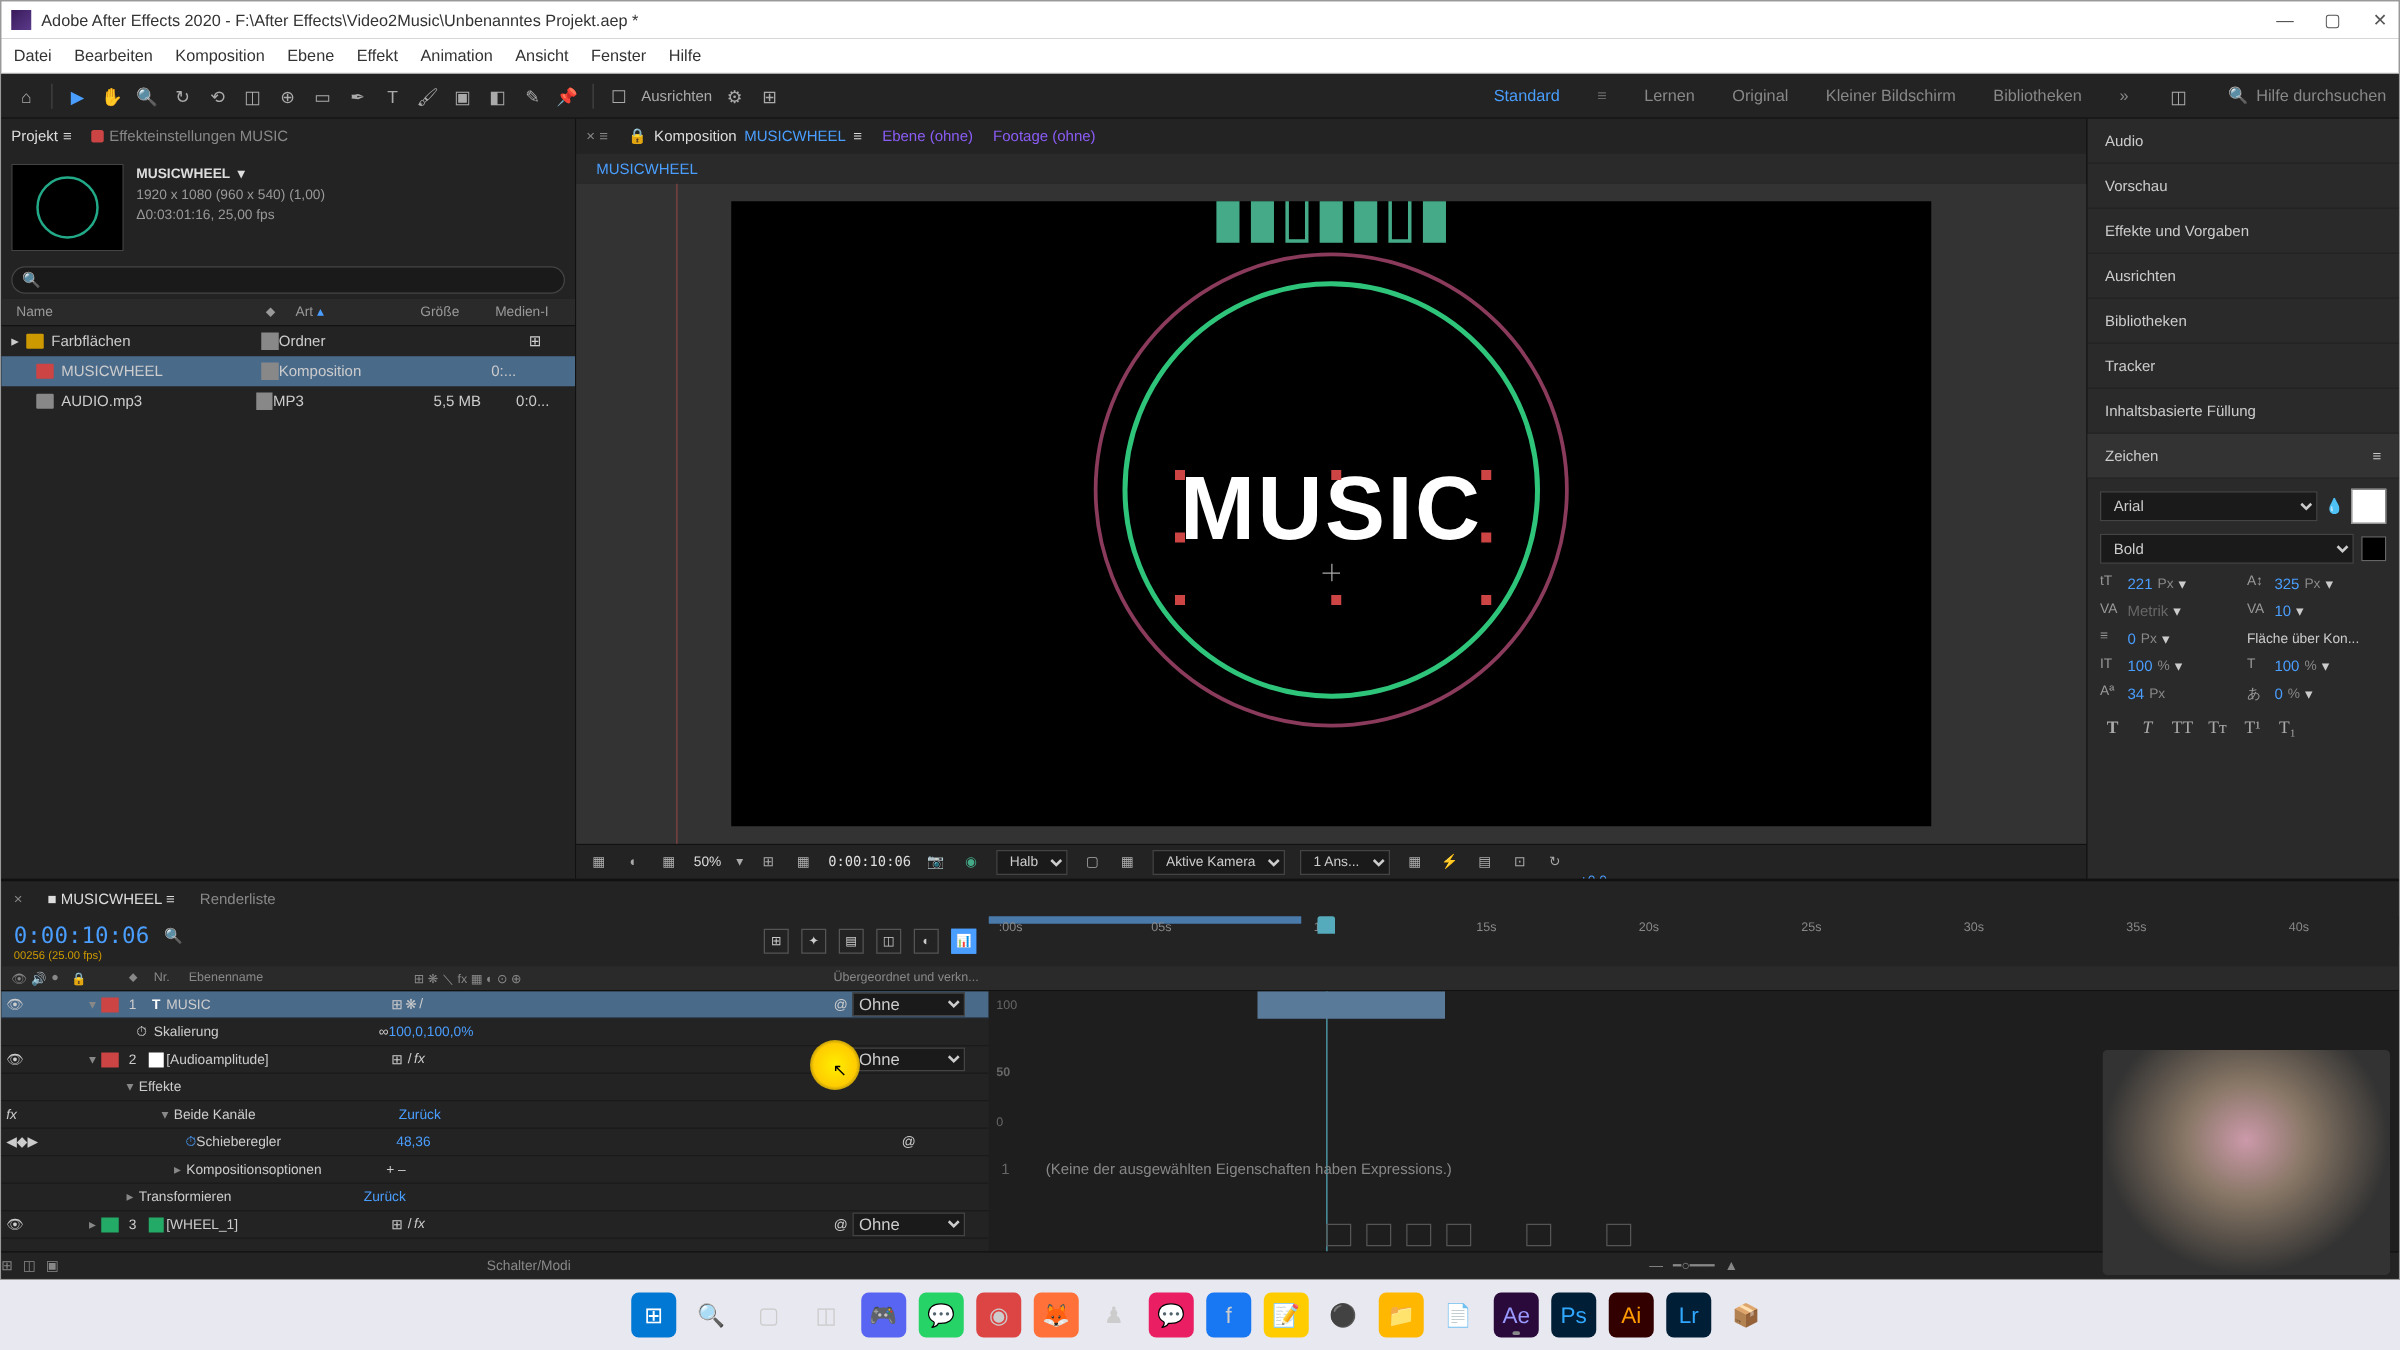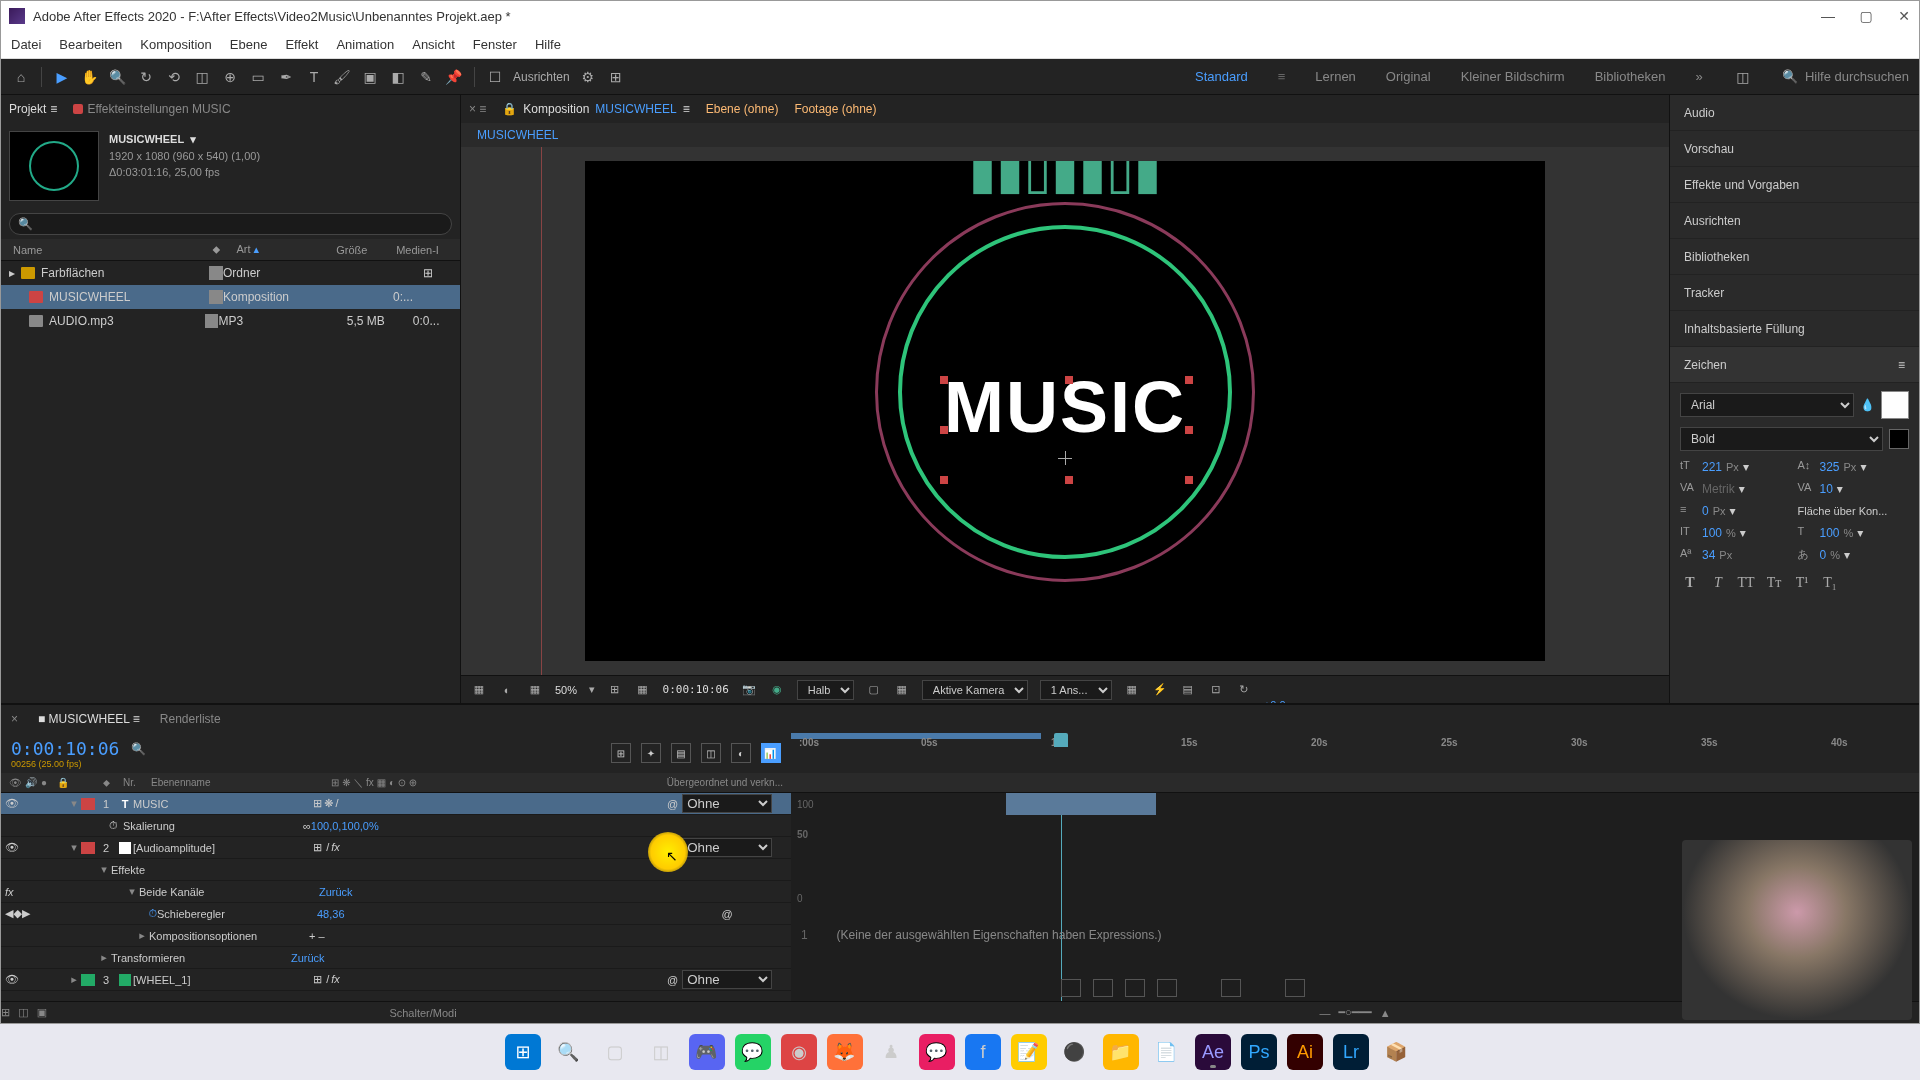--- a/index.html
+++ b/index.html
@@ -42,21 +42,21 @@
 .folder-icon { background: #c90; border-radius: 1px; }
 .comp-icon { background: #c44; border-radius: 1px; }
 .file-icon { background: #888; border-radius: 1px; }
 .prow-swatch { width: 14px; height: 14px; background: #888; }
 .prow-type { width: 100px; }
 .prow-size { width: 70px; text-align: right; }
 .proj-footer { height: 30px; display: flex; align-items: center; padding: 0 8px; gap: 10px; border-top: 1px solid #111; color: #888; font-size: 11px; }
 .proj-footer .ficon { width: 16px; height: 16px; border: 1px solid #666; }
 .center-panel { flex: 1; display: flex; flex-direction: column; background: #232323; }
 .comp-tabs { height: 28px; display: flex; align-items: center; padding: 0 8px; gap: 16px; font-size: 12px; }
-.comp-tab { color: #fdba74; display: flex; align-items: center; gap: 6px; }
+.comp-tab { color: #8b5cf6; display: flex; align-items: center; gap: 6px; }
 .comp-tab.active { color: #ddd; }
 .comp-tab .name { color: #4a9eff; }
 .breadcrumb { height: 24px; display: flex; align-items: center; padding: 0 16px; font-size: 12px; color: #4a9eff; background: #2a2a2a; }
 .viewport { flex: 1; background: #333; display: flex; align-items: center; justify-content: center; position: relative; }
 .canvas { width: 960px; height: 500px; background: #000; position: relative; overflow: hidden; }
 .music-visual { position: absolute; top: 50%; left: 50%; transform: translate(-50%, -55%); }
 .circle-outer { width: 380px; height: 380px; border-radius: 50%; border: 3px solid #8a3a5a; position: relative; }
 .circle-inner { position: absolute; inset: 20px; border-radius: 50%; border: 4px solid #2ec47a; }
 .music-text { position: absolute; top: 50%; left: 50%; transform: translate(-50%, -55%); font-size: 72px; font-weight: 900; color: #fff; letter-spacing: 2px; font-family: Arial Black, sans-serif; }
 .spikes { position: absolute; top: -60px; left: 50%; transform: translateX(-50%); font-size: 50px; color: #4a8; }
@@ -94,21 +94,21 @@
 .tl-header { height: 40px; display: flex; align-items: center; }
 .tl-left { width: 790px; display: flex; align-items: center; padding: 0 10px; gap: 12px; }
 .timecode { font-family: monospace; font-size: 18px; color: #4a9eff; }
 .tc-sub { font-size: 9px; color: #c90; }
 .tl-search { width: 22px; height: 22px; }
 .tl-icons { margin-left: auto; display: flex; gap: 10px; }
 .tl-icon { width: 20px; height: 20px; border: 1px solid #555; display: flex; align-items: center; justify-content: center; font-size: 10px; }
 .tl-icon.active { background: #4a9eff; border-color: #4a9eff; color: #fff; }
 .tl-right { flex: 1; position: relative; height: 100%; }
 .ruler { height: 24px; position: relative; background: #232323; }
-.ruler-tick { position: absolute; top: 4px; font-size: 10px; color: #888; font-weight: bold; }
+.ruler-tick { position: absolute; top: 4px; font-size: 10px; color: #888; }
 .work-area { position: absolute; top: 0; height: 6px; background: #4a7aaa; }
 .playhead-head { position: absolute; top: 0; width: 14px; height: 14px; background: #5ab; border-radius: 2px 2px 0 0; transform: translateX(-50%); }
 .playhead-line { position: absolute; top: 0; width: 1px; height: 300px; background: #5ab; }
 .tl-cols { height: 20px; background: #2a2a2a; display: flex; align-items: center; font-size: 10px; color: #888; border-bottom: 1px solid #111; }
 .tl-cols-left { width: 790px; display: flex; align-items: center; padding: 0 8px; }
 .tl-layers { flex: 1; display: flex; overflow: hidden; }
 .tl-layers-left { width: 790px; overflow-y: auto; }
 .layer-row { height: 22px; display: flex; align-items: center; padding: 0 4px; font-size: 11px; color: #ccc; border-bottom: 1px solid #1a1a1a; }
 .layer-row.selected { background: #4a6a8a; }
 .layer-row .eye { width: 14px; text-align: center; }
@@ -555,21 +555,21 @@
           <span class="parent" style="margin-left:auto;">
               <span>@</span>
               <select style="background:#1a1a1a;border:1px solid #444;color:#ccc;width:90px;"><option>Ohne</option></select>
             </span>
         </div>
       </div>
       <div class="tl-layers-right">
         <div class="playhead-line" style="left:270px;"></div>
         <div class="layer-bar" style="top:0; left:215px; width:150px; background:#5a7a9a;"></div>
         <div class="graph-label" style="top:6px;">100</div>
-        <div class="graph-label" style="top:36px;font-weight:bold;">50</div>
+        <div class="graph-label" style="top:60px;font-weight:bold;">50</div>
         <div class="graph-label" style="top:100px;">0</div>
         <div class="expr-text" style="top:135px; left:10px;">
           <span class="expr-num">1</span>
           &nbsp;&nbsp;&nbsp;<span>(Keine der ausgewählten Eigenschaften haben Expressions.)</span>
         </div>
         <div class="graph-tools">
           <div class="gt-icon"></div>
           <div class="gt-icon"></div>
           <div class="gt-icon"></div>
           <div class="gt-icon"></div>

